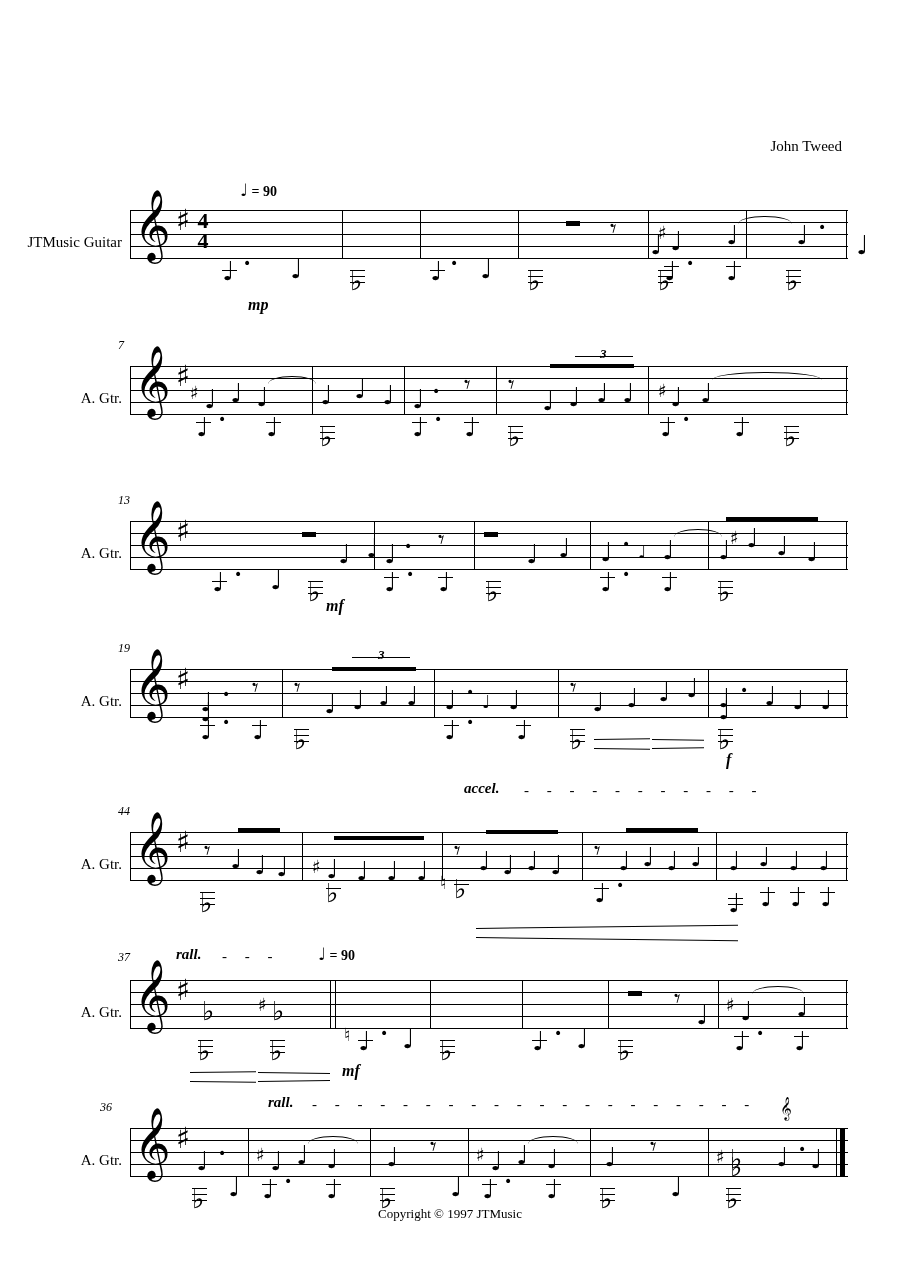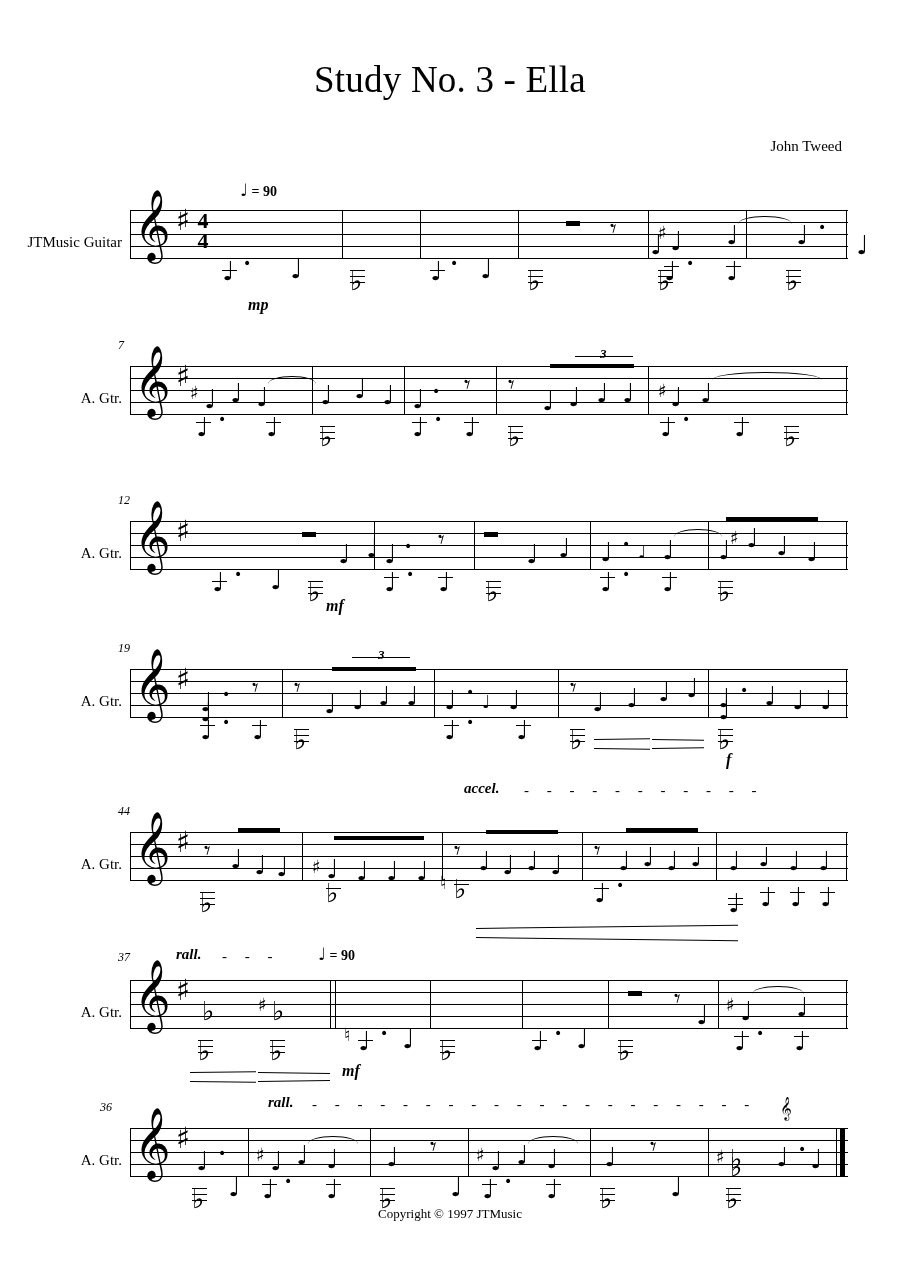--- a/index.html
+++ b/index.html
@@ -103,21 +103,20 @@
   .cresc:after{top:9px;transform:rotate(.7deg);transform-origin:left center;}
   .dim:before{top:0;transform:rotate(.7deg);transform-origin:left center;}
   .dim:after{top:9px;transform:rotate(-.7deg);transform-origin:left center;}
   .fermata{position:absolute;font-family:"DejaVu Sans",sans-serif;font-size:20px;}
 </style>
 </head>
 <body>
 
 <div class="page">
 
-  <div class="title">Study No. 3 - Ella</div>
   <div class="composer">John Tweed</div>
 
   <div class="system" style="top:182px;">
     <div class="instr">JTMusic Guitar</div>
     <div class="tempo" style="left:240px;top:-2px;">
       <span class="q">♩</span>
       <span>= 90</span>
     </div>
     <div class="staff">
       <div class="line l0"></div>
@@ -257,21 +256,21 @@
       <div class="g note" style="left:604px;top:48px;">♩</div>
       <div class="ledger" style="left:654px;top:72px;"></div>
       <div class="ledger" style="left:654px;top:66px;"></div>
       <div class="ledger" style="left:654px;top:60px;"></div>
       <div class="g note" style="left:654px;top:58px;">♭</div>
     </div>
   </div>
 
   <div class="system" style="top:493px;">
     <div class="instr">A. Gtr.</div>
-    <div class="sysnum" style="left:118px;top:0px;">12</div>
+    <div class="sysnum" style="left:118px;top:0px;">13</div>
     <div class="staff">
       <div class="line l0"></div>
         <div class="line l1"></div>
         <div class="line l2"></div>
         <div class="line l3"></div>
         <div class="line l4"></div>
 
       <div class="clef g" style="left:4px;">𝄞</div>
       <div class="keysig g" style="left:46px;">♯</div>
 

